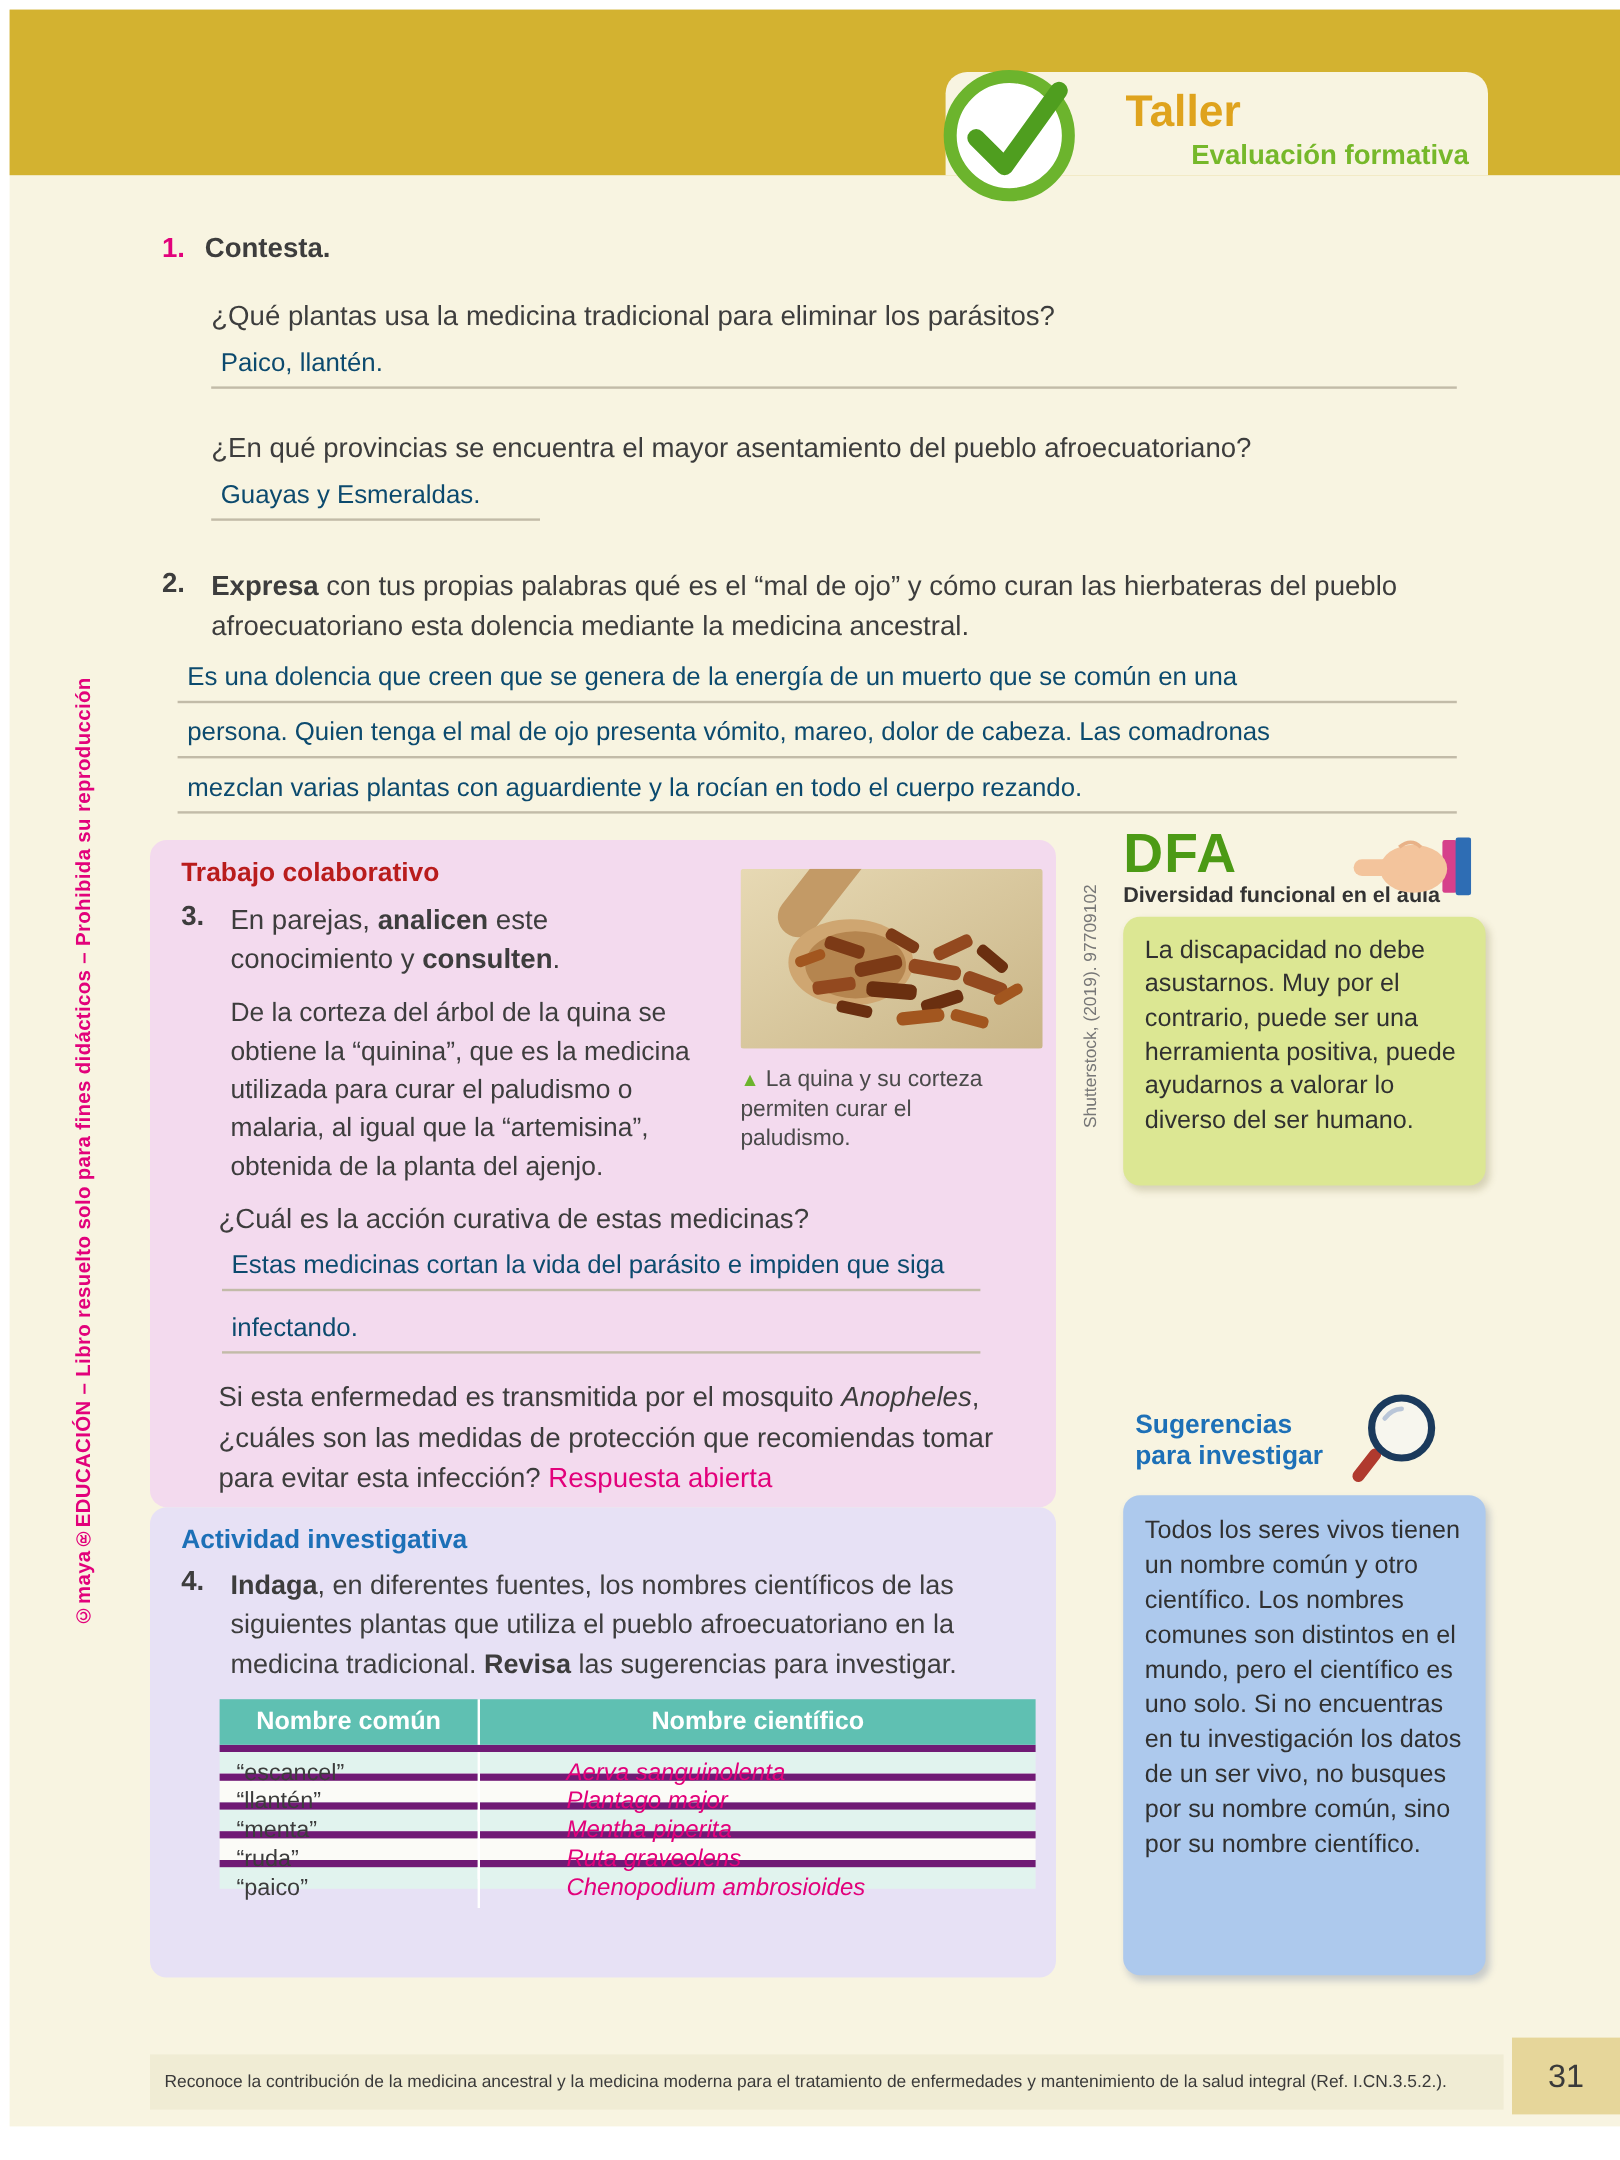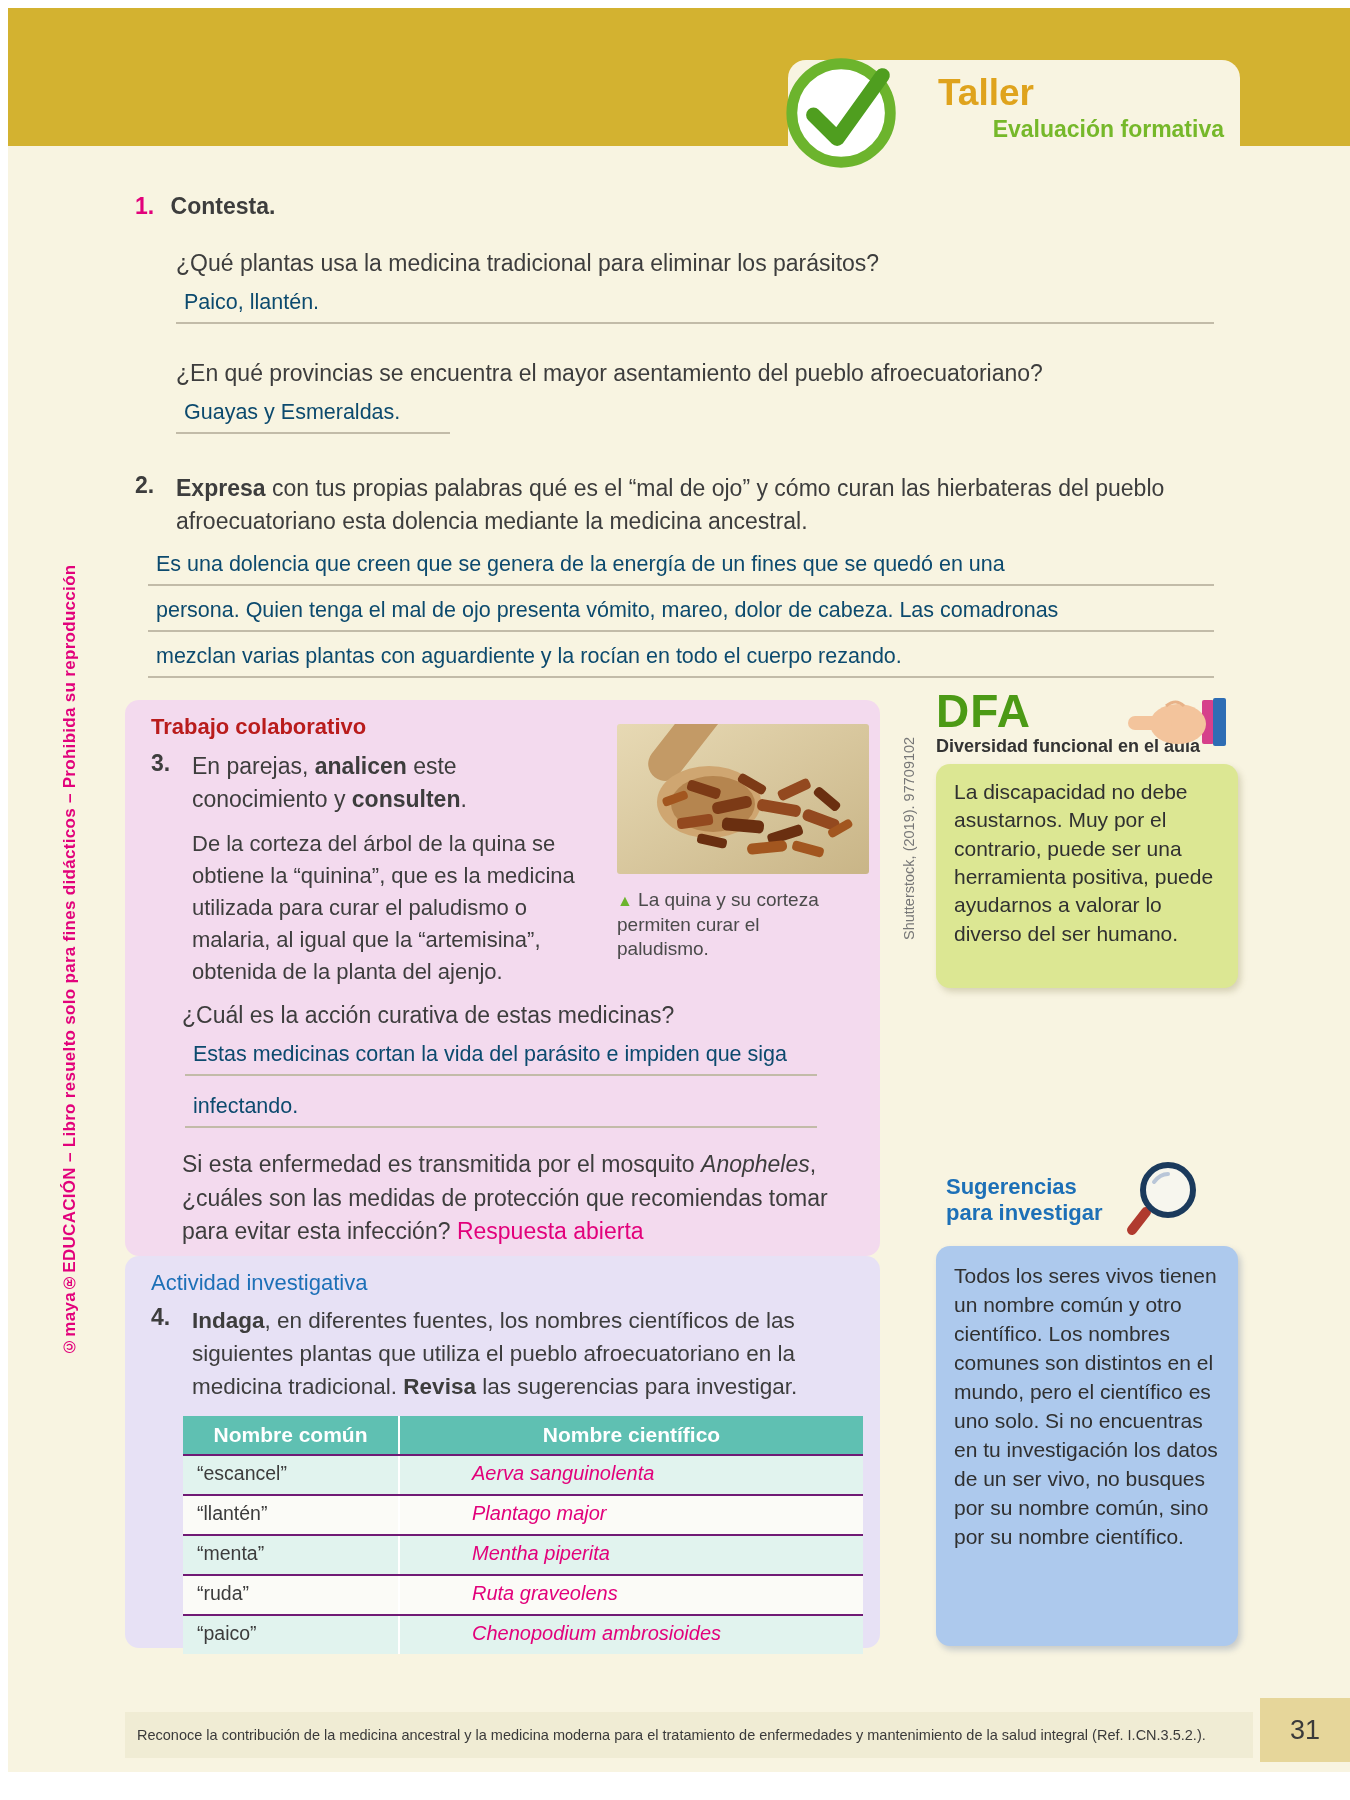--- a/index.html
+++ b/index.html
@@ -23,40 +23,40 @@
   .sidecredit { left:52px; top:398px; width:28px; height:950px; font-size:17px; font-weight:700; color:#e2017b; letter-spacing:.3px; }
   .shcredit { left:893px; top:700px; width:20px; height:232px; font-size:14.5px; color:#777777; }
 
   .hang { position:relative; }
   .hang > .hnum { position:absolute; left:0; top:0; }
   .hang > .htxt { margin-left:41px; }
 
   .pinkbox { left:117px; top:692px; width:755px; height:556px; background:#f3daee; border-radius:14px; }
   .pink-head { left:26px; top:14px; font-size:22px; font-weight:700; color:#b91c1c; }
   .lavbox { left:117px; top:1248px; width:755px; height:392px; background:#e7e1f5; border-radius:14px; }
-  .lav-head { left:26px; top:14px; font-size:22px; font-weight:400; color:#1d70b7; }
+  .lav-head { left:26px; top:14px; font-size:22px; font-weight:700; color:#1d70b7; }
 
   .imgbox { left:492px; top:24px; width:252px; height:150px; border-radius:3px; overflow:hidden; }
   .caption { left:492px; top:188px; width:218px; font-size:19px; line-height:1.3; color:#4a4a4a; }
   .tri { color:#6cb42d; font-size:16px; }
 
   .dfa-title { left:928px; top:676px; font-size:46px; font-weight:800; color:#4c9a15; letter-spacing:1px; }
   .dfa-sub { left:928px; top:728px; font-size:18px; font-weight:700; color:#333333; }
   .dfa-box { left:928px; top:756px; width:302px; height:224px; background:#dce793; border-radius:14px; padding:14px 18px; font-size:21px; line-height:1.35; color:#303030; box-shadow:3px 4px 6px rgba(120,110,60,.25); }
   .handicon { left:1118px; top:684px; width:100px; height:62px; }
 
   .sug-head { left:938px; top:1166px; width:170px; font-size:22px; font-weight:700; color:#1d70b7; line-height:1.2; }
   .magicon { left:1116px; top:1148px; width:84px; height:84px; }
   .sug-box { left:928px; top:1238px; width:302px; height:400px; background:#adc9ed; border-radius:14px; padding:16px 18px; font-size:21px; line-height:1.38; color:#303030; box-shadow:3px 4px 6px rgba(90,110,150,.3); }
 
   .tbl { left:58px; top:160px; width:680px; }
   .trow { display:grid; grid-template-columns:217px 1fr; }
   .th { background:#5fc0b2; color:#ffffff; font-weight:700; font-size:21px; text-align:center; line-height:38px; height:38px; }
   .th.c1 { border-right:2px solid #ffffff; }
-  .tr { height:40px; border-top:2px solid #701a75; background:#fbfbf7; }
+  .tr { height:24px; border-top:6px solid #701a75; background:#fbfbf7; }
   .tr.alt { background:#e1f3ee; }
   .td-c { line-height:34px; padding-left:14px; color:#3c3c3c; font-size:19.5px; border-right:2px solid #ffffff; }
   .td-s { line-height:34px; padding-left:72px; color:#e2017b; font-style:italic; font-size:20px; }
 
   .fbar { left:117px; top:1704px; width:1128px; height:46px; background:#f0ecd4; font-size:14.5px; color:#3a3a3a; line-height:46px; padding-left:12px; white-space:nowrap; overflow:hidden; }
   .pagebox { left:1252px; top:1690px; width:90px; height:64px; background:#e6d69a; text-align:center; line-height:64px; font-size:27px; color:#3a3a3a; }
 </style>
 </head>
 <body>
 
@@ -80,21 +80,21 @@
     </div>
     <div class="abs q" style="left:168px; top:242px; width:1010px;">¿Qué plantas usa la medicina tradicional para eliminar los parásitos?</div>
     <div class="abs ans" style="left:168px; top:282px; width:1038px;"><span>Paico, llantén.</span></div>
     <div class="abs q" style="left:168px; top:352px; width:1010px;">¿En qué provincias se encuentra el mayor asentamiento del pueblo afroecuatoriano?</div>
     <div class="abs ans" style="left:168px; top:392px; width:274px;"><span>Guayas y Esmeraldas.</span></div>
 
     <div class="abs hang" style="left:127px; top:464px; width:1092px;">
       <span class="hnum num q b">2.</span>
       <div class="htxt q" style="line-height:33px;"><span class="b">Expresa</span><span> con tus propias palabras qué es el “mal de ojo” y cómo curan las hierbateras del pueblo afroecuatoriano esta dolencia mediante la medicina ancestral.</span></div>
     </div>
-    <div class="abs ans" style="left:140px; top:544px; width:1066px;"><span>Es una dolencia que creen que se genera de la energía de un fines que se quedó en una</span></div>
+    <div class="abs ans" style="left:140px; top:544px; width:1066px;"><span>Es una dolencia que creen que se genera de la energía de un muerto que se común en una</span></div>
     <div class="abs ans" style="left:140px; top:590px; width:1066px;"><span>persona. Quien tenga el mal de ojo presenta vómito, mareo, dolor de cabeza. Las comadronas</span></div>
     <div class="abs ans" style="left:140px; top:636px; width:1066px;"><span>mezclan varias plantas con aguardiente y la rocían en todo el cuerpo rezando.</span></div>
 
     <div class="abs pinkbox">
       <div class="abs pink-head">Trabajo colaborativo</div>
       <div class="abs hang" style="left:26px; top:50px; width:368px;">
         <span class="hnum num q b">3.</span>
         <div class="htxt q" style="line-height:33px;"><span>En parejas, </span><span class="b">analicen</span><span> este conocimiento y </span><span class="b">consulten</span><span>.</span></div>
       </div>
       <div class="abs" style="left:67px; top:128px; width:400px; font-size:22px; line-height:1.45; color:#3d3d3d;">De la corteza del árbol de la quina se obtiene la “quinina”, que es la medicina utilizada para curar el paludismo o malaria, al igual que la “artemisina”, obtenida de la planta del ajenjo.</div>

